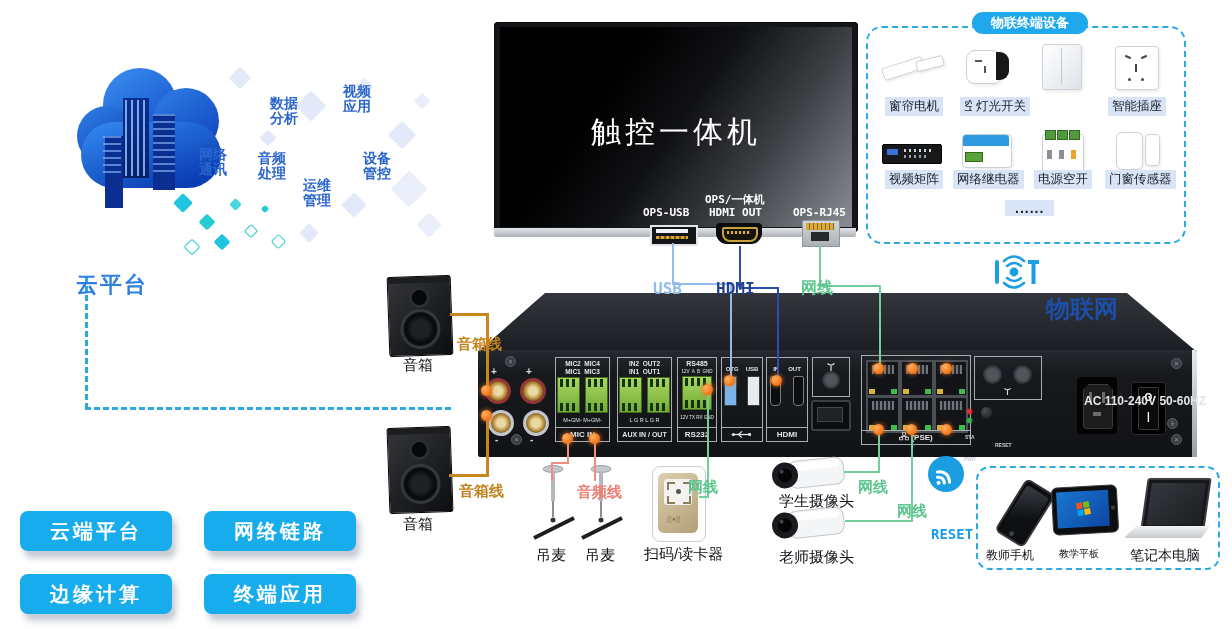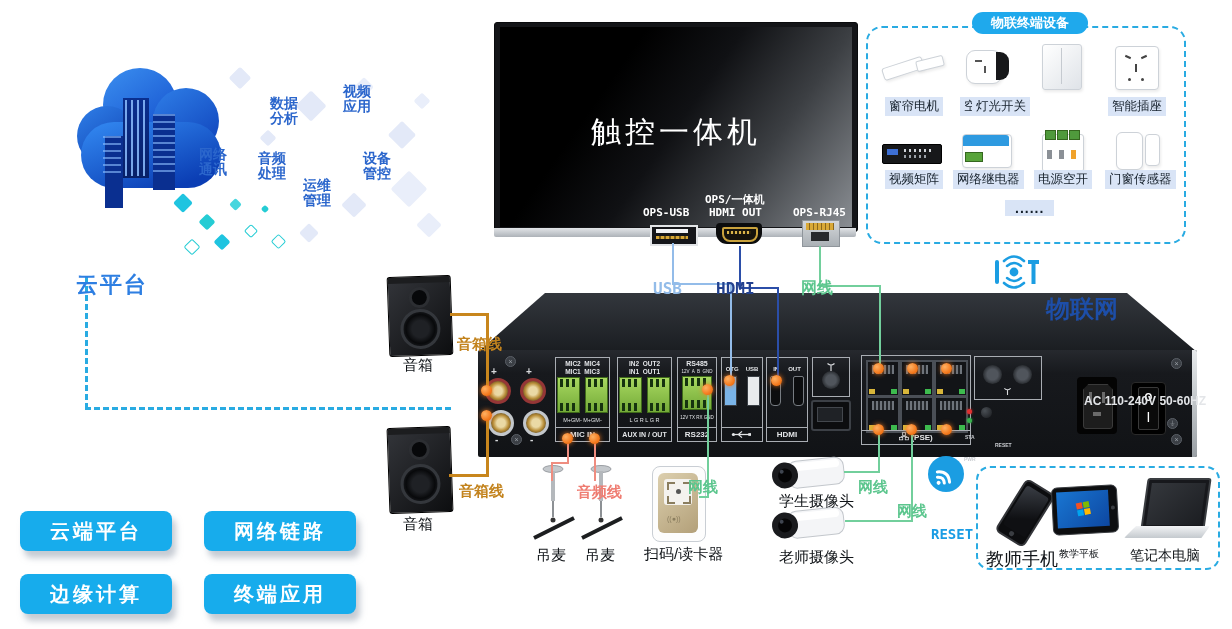--- a/index.html
+++ b/index.html
@@ -526,21 +526,21 @@
       <div class="abs" style="right:2px;top:20px;width:4px;height:4px;border-radius:50%;background:#3a3d42;"></div>
     </div>
   </div>
 
   <div class="abs" style="left:1124px;top:478px;width:86px;height:62px;z-index:3;">
     <div class="abs" style="left:20px;top:0;width:60px;height:48px;background:#17181c;border:2px solid #3a3d41;border-radius:3px;transform:skewX(-8deg);">
       <div class="abs" style="left:3px;top:3px;right:3px;bottom:3px;background:linear-gradient(135deg,#34373c,#1c1e22);"></div>
     </div>
     <div class="abs" style="left:0;top:48px;width:86px;height:12px;background:linear-gradient(#f2f3f5,#c4c9ce);border-radius:2px;clip-path:polygon(0 100%,14% 0,100% 0,90% 100%);"></div>
   </div>
-  <div class="devlbl" style="left:986px;top:547px;font-size:18px;">教师手机</div>
+  <div class="devlbl" style="left:986px;top:547px;font-size:12px;">教师手机</div>
   <div class="devlbl" style="left:1059px;top:547px;font-size:10px;">教学平板</div>
   <div class="devlbl" style="left:1130px;top:547px;font-size:14px;">笔记本电脑</div>
 
   <div class="vl" style="left:672px;top:243px;height:41px;background:#93bce9;"></div>
   <div class="hl" style="left:672px;top:283px;width:60px;background:#93bce9;"></div>
   <div class="vl" style="left:730px;top:283px;height:98px;background:#93bce9;"></div>
 
   <div class="vl" style="left:739px;top:246px;height:42px;background:#2b4ea8;"></div>
   <div class="hl" style="left:739px;top:287px;width:40px;background:#2b4ea8;"></div>
   <div class="vl" style="left:777px;top:287px;height:94px;background:#2b4ea8;"></div>

